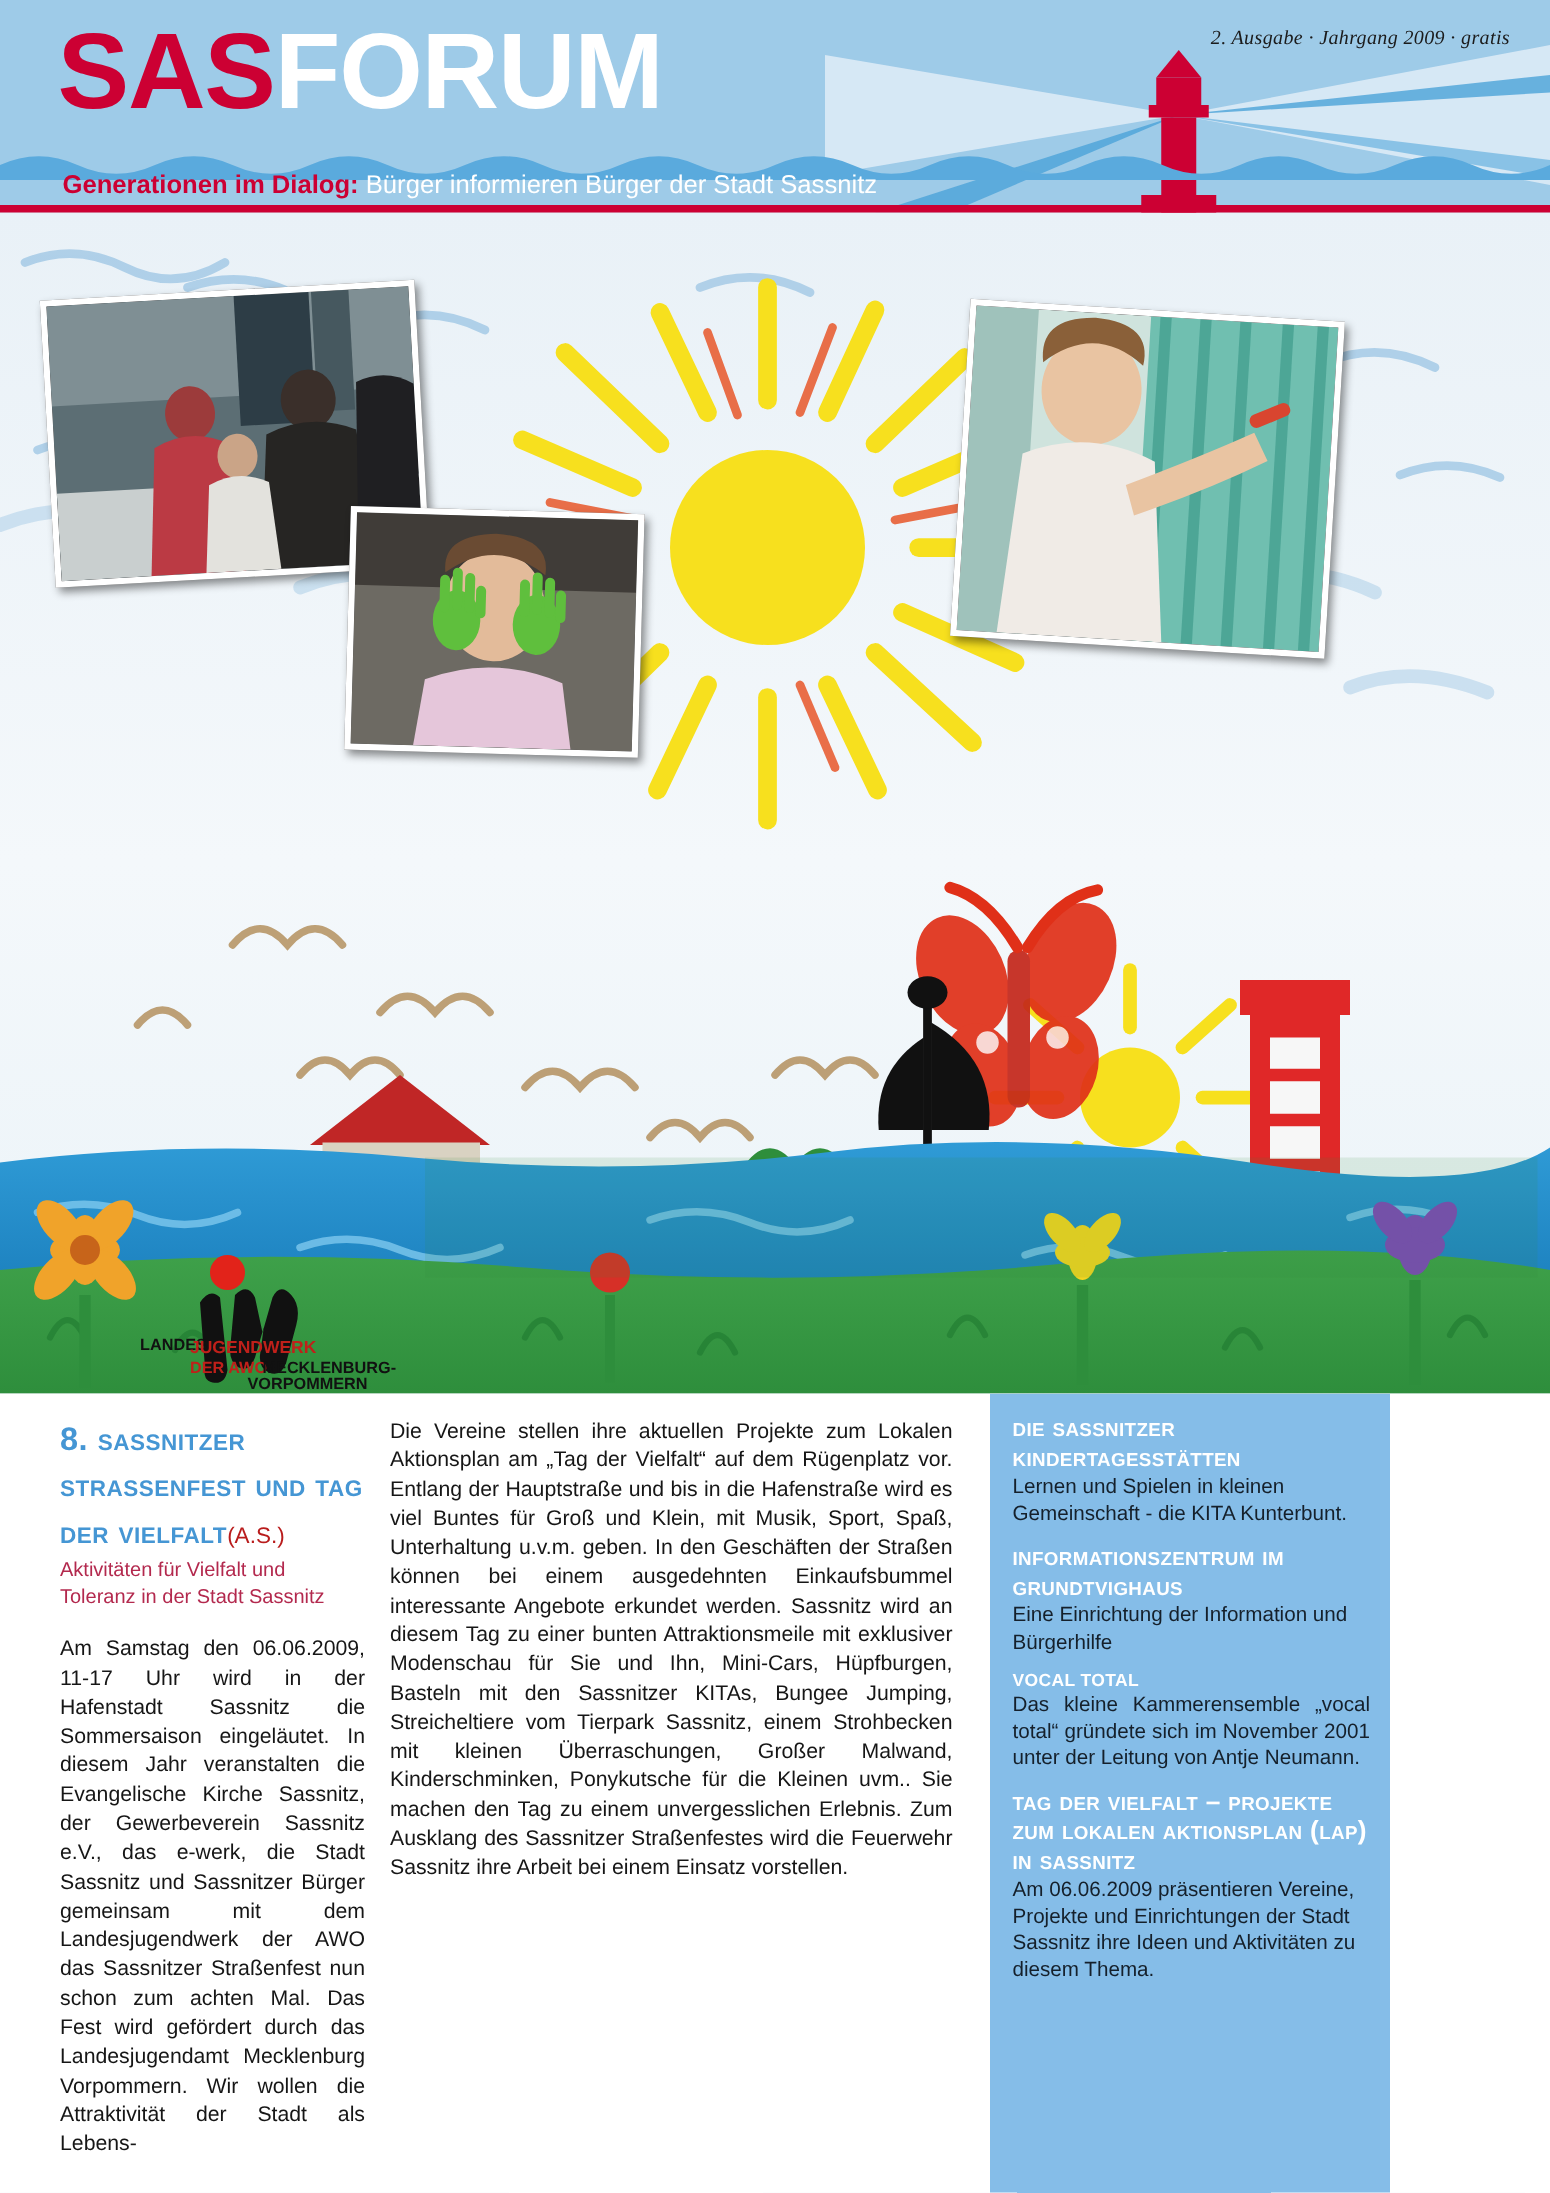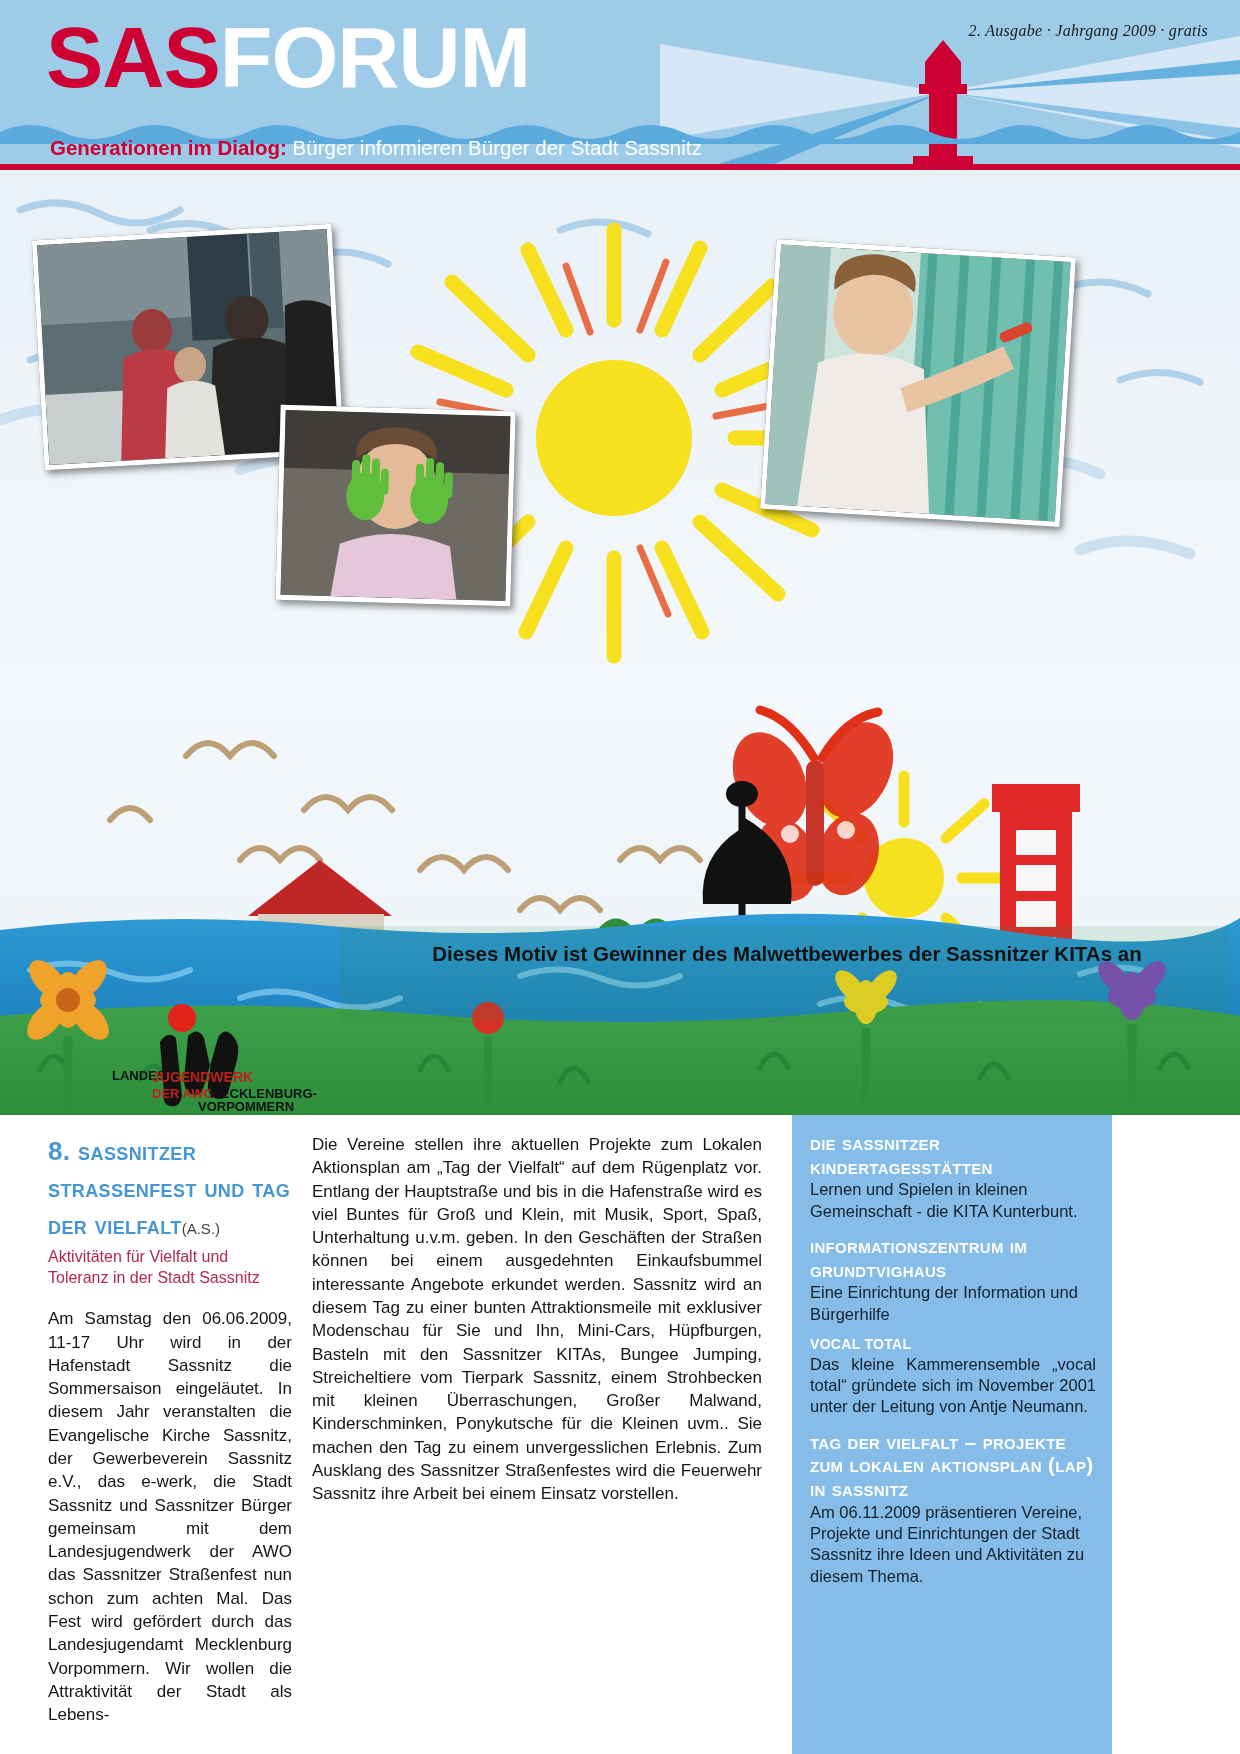--- a/index.html
+++ b/index.html
@@ -197,22 +197,22 @@
     margin: 0;
     font-size: 26px;
     font-weight: bold;
     color: #4596d4;
     line-height: 1.42;
     font-variant: small-caps;
     text-transform: lowercase;
     letter-spacing: 0.4px;
   }
   h1.art-title .paren {
-    font-size: 15px;
-    color: #404040;
+    font-size: 18px;
+    color: #b91c1c;
     font-variant: normal;
     text-transform: none;
     letter-spacing: 0;
     font-weight: normal;
     margin-top: 30px;
   }
   .art-sub {
     margin: 3px 0 0 0;
     font-size: 16px;
     color: #b3294e;
@@ -576,21 +576,20 @@
       <path d="M80,34 q10,-10 16,2 l6,28 l8,-28 q6,-12 15,-2 q8,9 4,24 l-8,30 q-4,12 -14,8 q-8,-4 -7,-14 l3,-22 l-7,24 q-4,12 -13,8 q-7,-4 -7,-14 Z"></path>
     </g>
     <text x="4" y="78" font-family="Liberation Sans, sans-serif" font-size="13" font-weight="bold" fill="#111">LANDES</text>
     <text x="44" y="80" font-family="Liberation Sans, sans-serif" font-size="14" font-weight="bold" fill="#c0201a">JUGENDWERK</text>
     <text x="44" y="96" font-family="Liberation Sans, sans-serif" font-size="13" font-weight="bold" fill="#c0201a">DER AWO</text>
     <text x="102" y="96" font-family="Liberation Sans, sans-serif" font-size="13" font-weight="bold" fill="#111">MECKLENBURG-</text>
     <text x="90" y="109" font-family="Liberation Sans, sans-serif" font-size="13" font-weight="bold" fill="#111">VORPOMMERN</text>
   </svg>
 
   <div class="hero-caption">
-    <div>Dieses Motiv ist Gewinner des Malwettbewerbes der Sassnitzer KITAs an</div>
   </div>
 </div>
 
 <div class="content">
 
   <div class="col-left">
     <h1 class="art-title">
       <span>8. Sassnitzer Strassenfest und Tag der Vielfalt</span><span class="paren">(A.S.)</span>
     </h1>
     <p class="art-sub">Aktivitäten für Vielfalt und Toleranz in der Stadt Sassnitz</p>
@@ -607,18 +606,18 @@
       <h2 class="sb-head">Die Sassnitzer Kindertagesstätten</h2>
       <p class="sb-body">Lernen und Spielen in kleinen Gemeinschaft - die KITA Kunterbunt.</p>
 
       <h2 class="sb-head">Informationszentrum im Grundtvighaus</h2>
       <p class="sb-body">Eine Einrichtung der Information und Bürgerhilfe</p>
 
       <h2 class="sb-head caps">VOCAL TOTAL</h2>
       <p class="sb-body just">Das kleine Kammerensemble „vocal total“ gründete sich im November 2001 unter der Leitung von Antje Neumann.</p>
 
       <h2 class="sb-head">Tag der Vielfalt – Projekte zum Lokalen Aktionsplan (LAP) in Sassnitz</h2>
-      <p class="sb-body">Am 06.11.2009 präsentieren Vereine, Projekte und Einrichtungen der Stadt Sassnitz ihre Ideen und Aktivitäten zu diesem Thema.</p>
+      <p class="sb-body">Am 06.06.2009 präsentieren Vereine, Projekte und Einrichtungen der Stadt Sassnitz ihre Ideen und Aktivitäten zu diesem Thema.</p>
 
     </div>
   </div>
 
 </div>
 
 </body></html>

